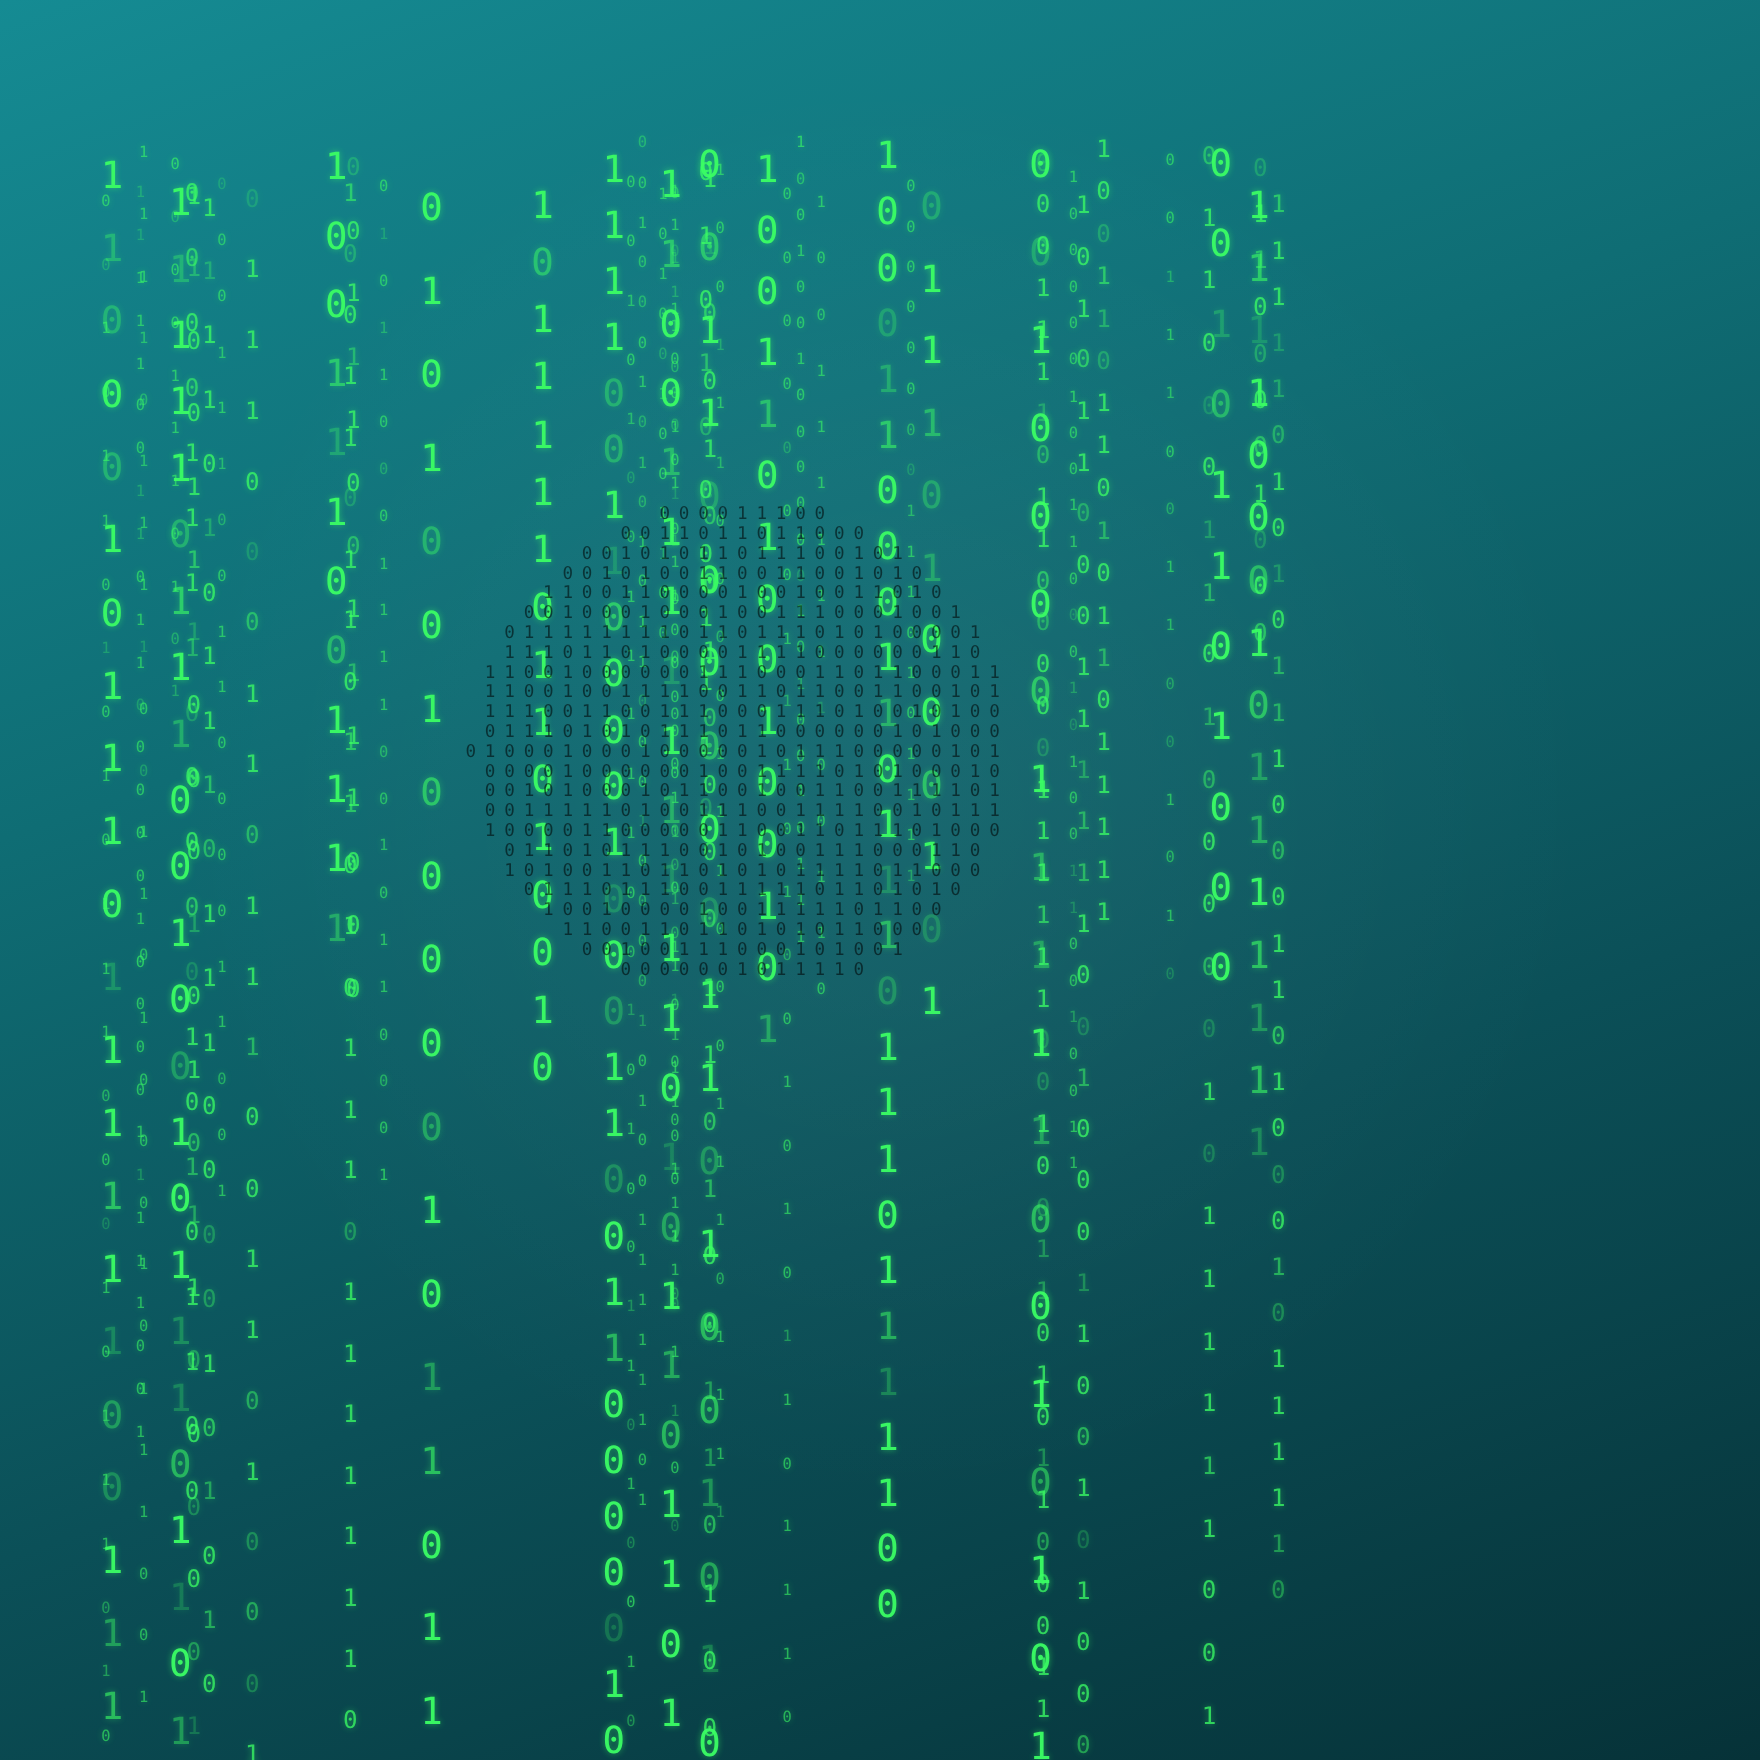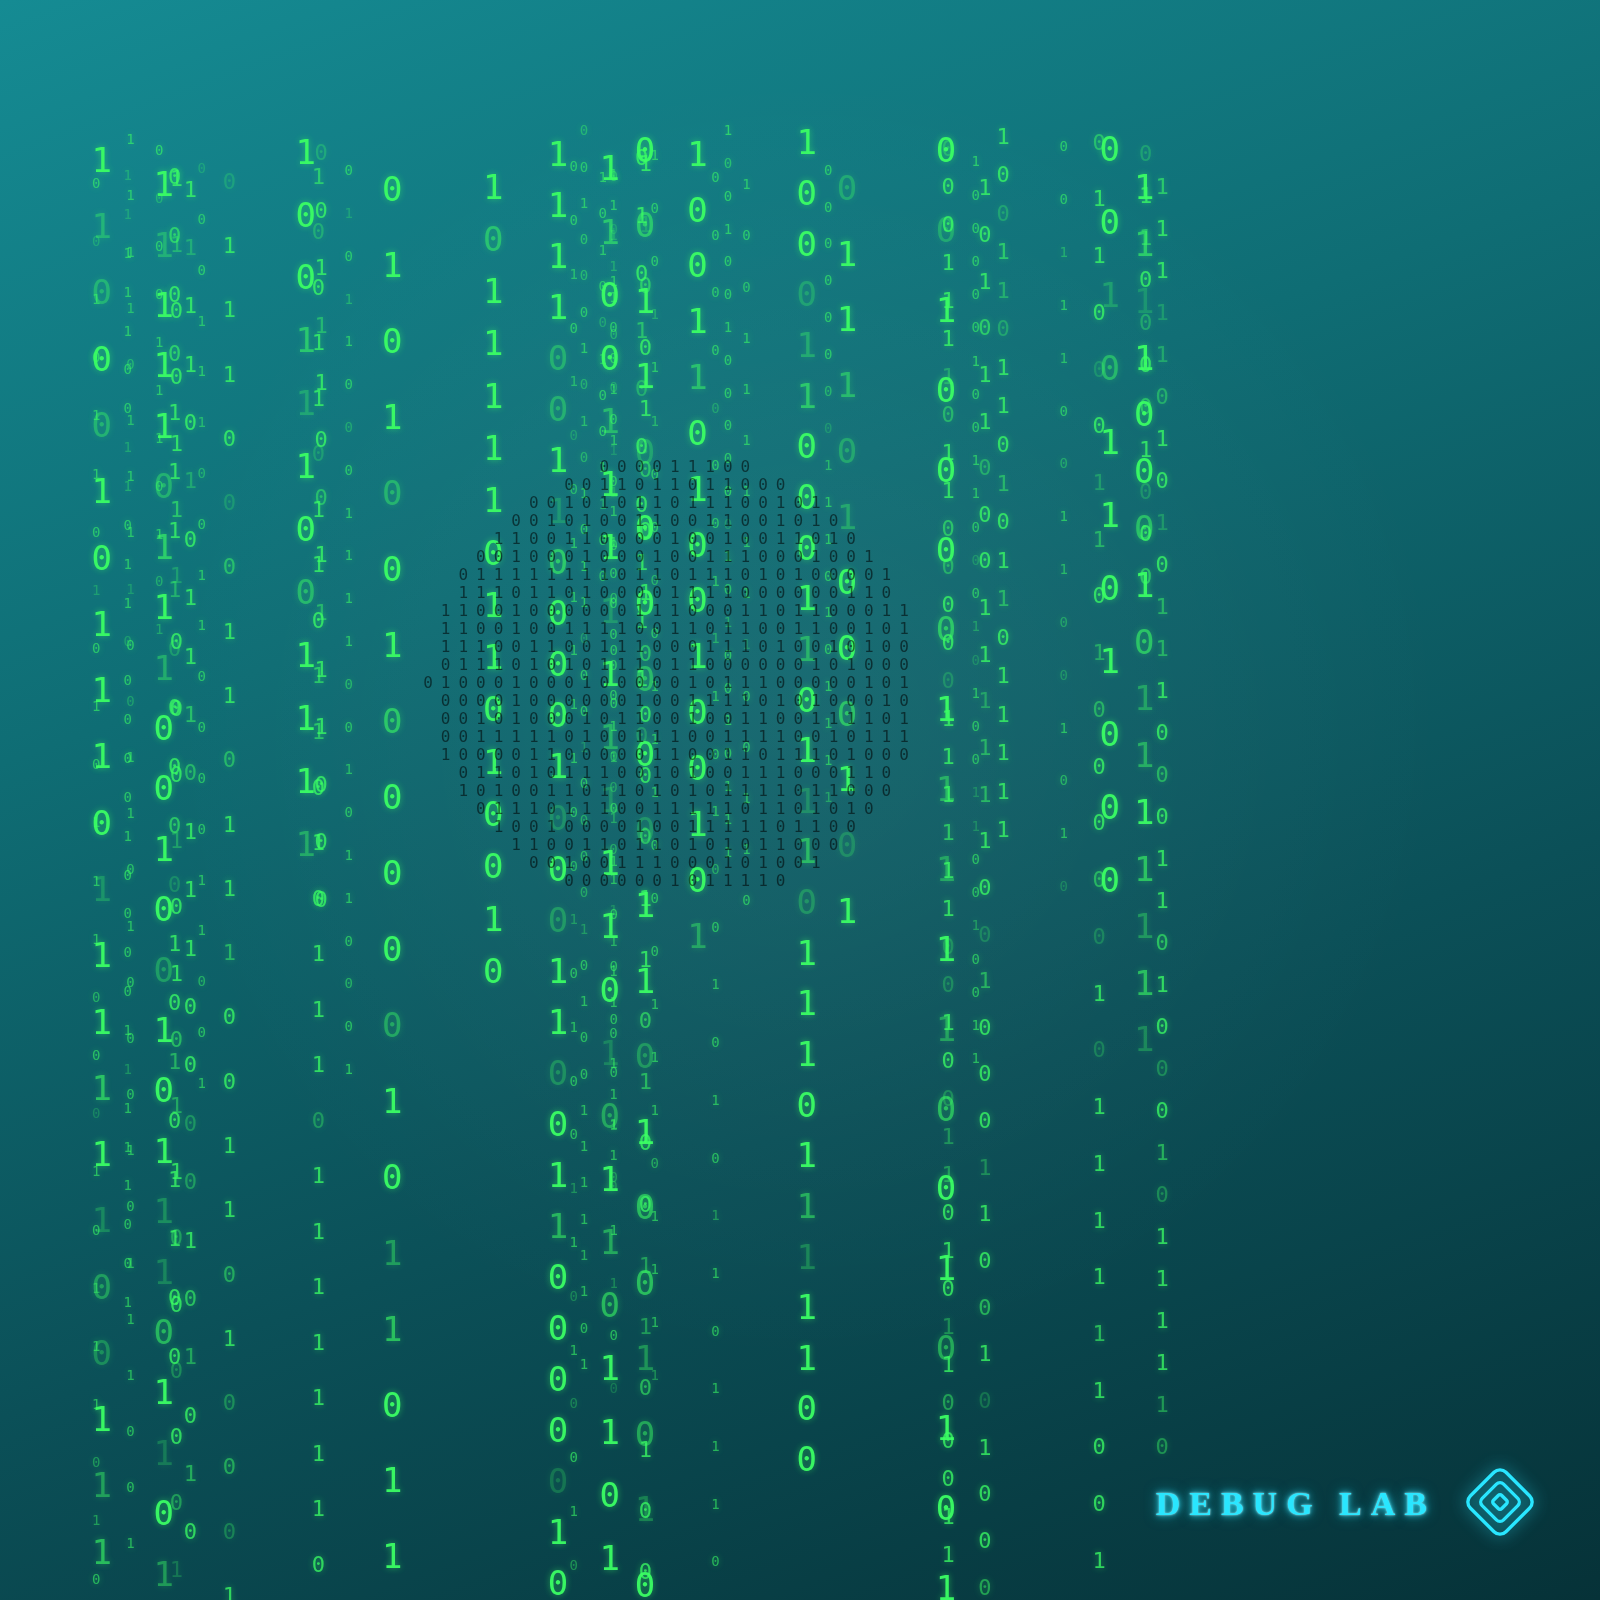--- a/index.html
+++ b/index.html
@@ -1220,26 +1220,14 @@
   0110101110010100111000110 
   1010011011010101111011000 
    01110111001111101101010  
     100100001001111101100   
      1100110110101011000    
       00100111000101001     
         0000001011110       
 </div>
 
 
-  <div class="brand">
-    <span class="brand-text">DEBUG LAB</span>
-    <span class="brand-logo">
-      <svg width="84" height="84" viewBox="0 0 100 100" fill="none">
-        <g transform="translate(50 50) rotate(45)">
-          <rect x="-30" y="-30" width="60" height="60" rx="10" stroke-width="4"></rect>
-          <rect x="-18" y="-18" width="36" height="36" rx="6" stroke-width="4"></rect>
-          <rect x="-7" y="-7" width="14" height="14" rx="3" stroke-width="4"></rect>
-        </g>
-      </svg>
-    </span>
-  </div>
 
 </div>
 
 </body></html>

